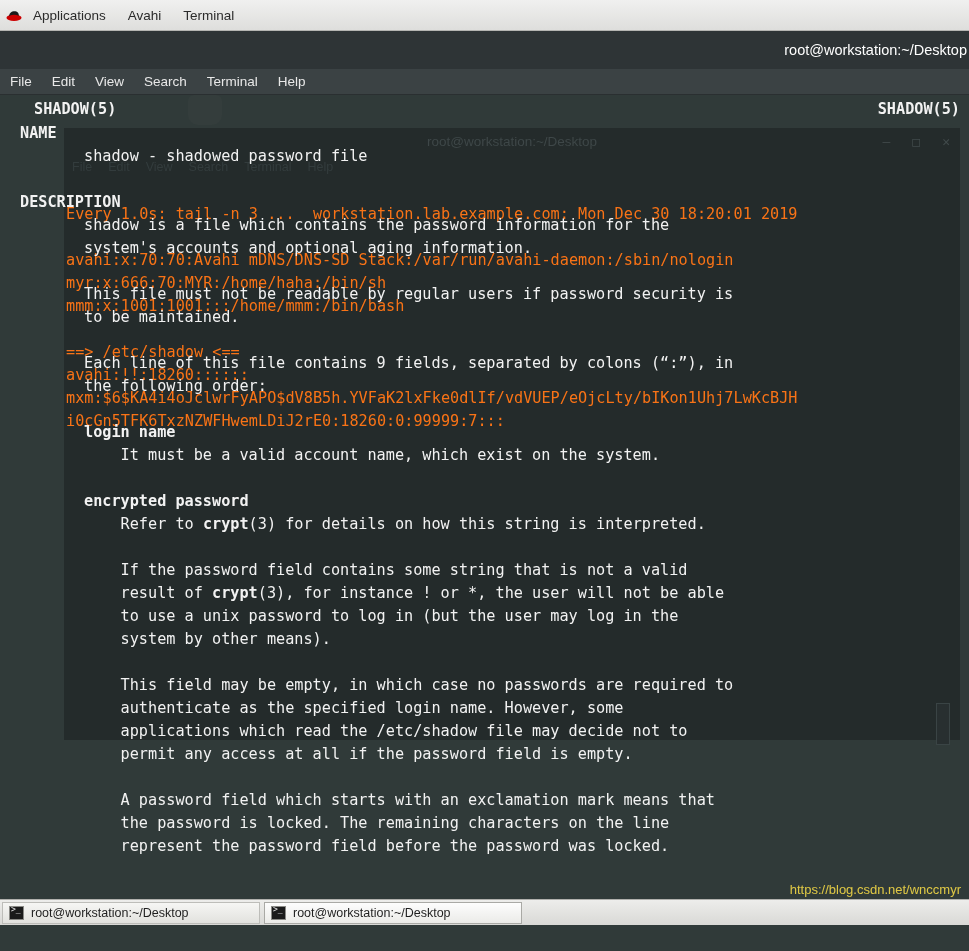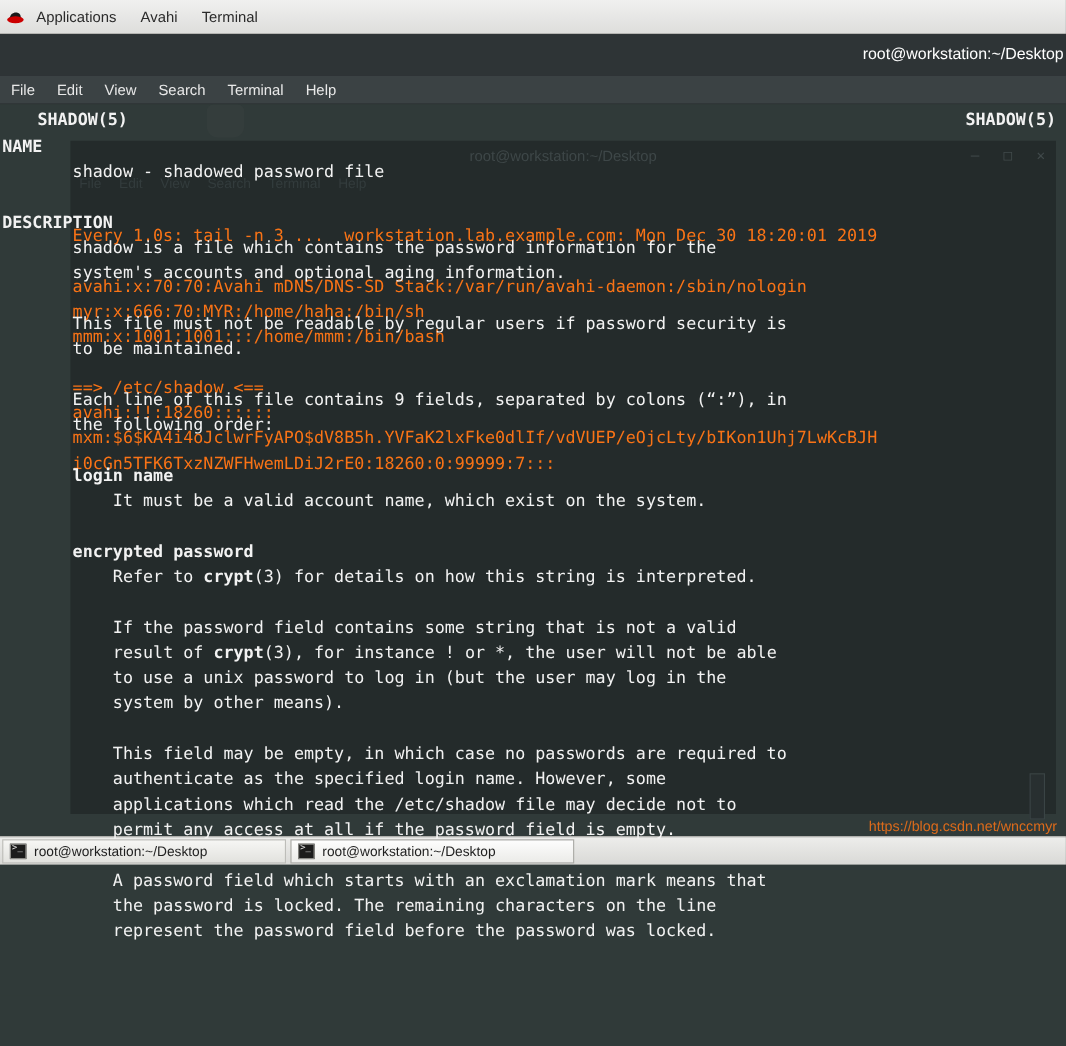--- a/index.html
+++ b/index.html
@@ -2,21 +2,21 @@
 <html><head>
 <meta charset="utf-8">
 <style>
   * { box-sizing: border-box; margin: 0; padding: 0; }
   html, body {
     width: 969px; height: 951px;
     background: #303a39;
     font-family: "Liberation Sans", sans-serif;
     overflow: hidden;
   }
-  #root { position: relative; width: 969px; height: 786px; }
+  #root { position: relative; width: 969px; height: 925px; }
 
   
   .gnome-panel {
     position: absolute; left: 0; top: 0; width: 969px; height: 31px;
     background: linear-gradient(#f0f0ef, #dededc);
     border-bottom: 1px solid #b5b5b2;
     display: flex; align-items: center;
     font-size: 13.5px; color: #2b2b2b;
   }
   .gnome-panel .pitem {
@@ -109,21 +109,21 @@
     width: 34px; height: 30px; margin: 0 auto 2px;
     border-radius: 6px 6px 10px 10px; background: #343d3c;
   }
 
   
   .man-text {
     position: absolute; left: 0; top: 27px; width: 969px; z-index: 5;
     white-space: pre;
     padding-left: 2px;
   }
-  .man-text .ln { height: 23px; }
+  .man-text .ln { height: 23px; margin-left: 18px; }
   .man-text .sect { font-weight: bold; }
   .man-text b { font-weight: bold; }
 
   
   .taskbar {
     position: absolute; left: 0; bottom: 0; width: 969px; height: 26px;
     background: linear-gradient(#ededeb, #d9d9d6);
     border-top: 1px solid #b0b0ad;
     display: flex; align-items: center; padding: 0 2px; gap: 4px;
   }
@@ -145,21 +145,21 @@
     background: #1b1b1b; border: 1px solid #8a8a86;
     position: relative;
   }
   .term-mini::before {
     content: ">_"; position: absolute; left: 1px; top: -2px;
     color: #e6e6e6; font-size: 8px;
     font-family: "DejaVu Sans Mono", monospace;
   }
   .watermark {
     position: absolute; right: 8px; bottom: 28px; z-index: 9;
-    color: #f97316; font-size: 13px;
+    color: #fde047; font-size: 13px;
     font-family: "Liberation Sans", sans-serif;
     opacity: .85; white-space: nowrap;
   }
 </style>
 </head>
 <body>
 
 <div id="root">
 
   <div class="gnome-panel">

